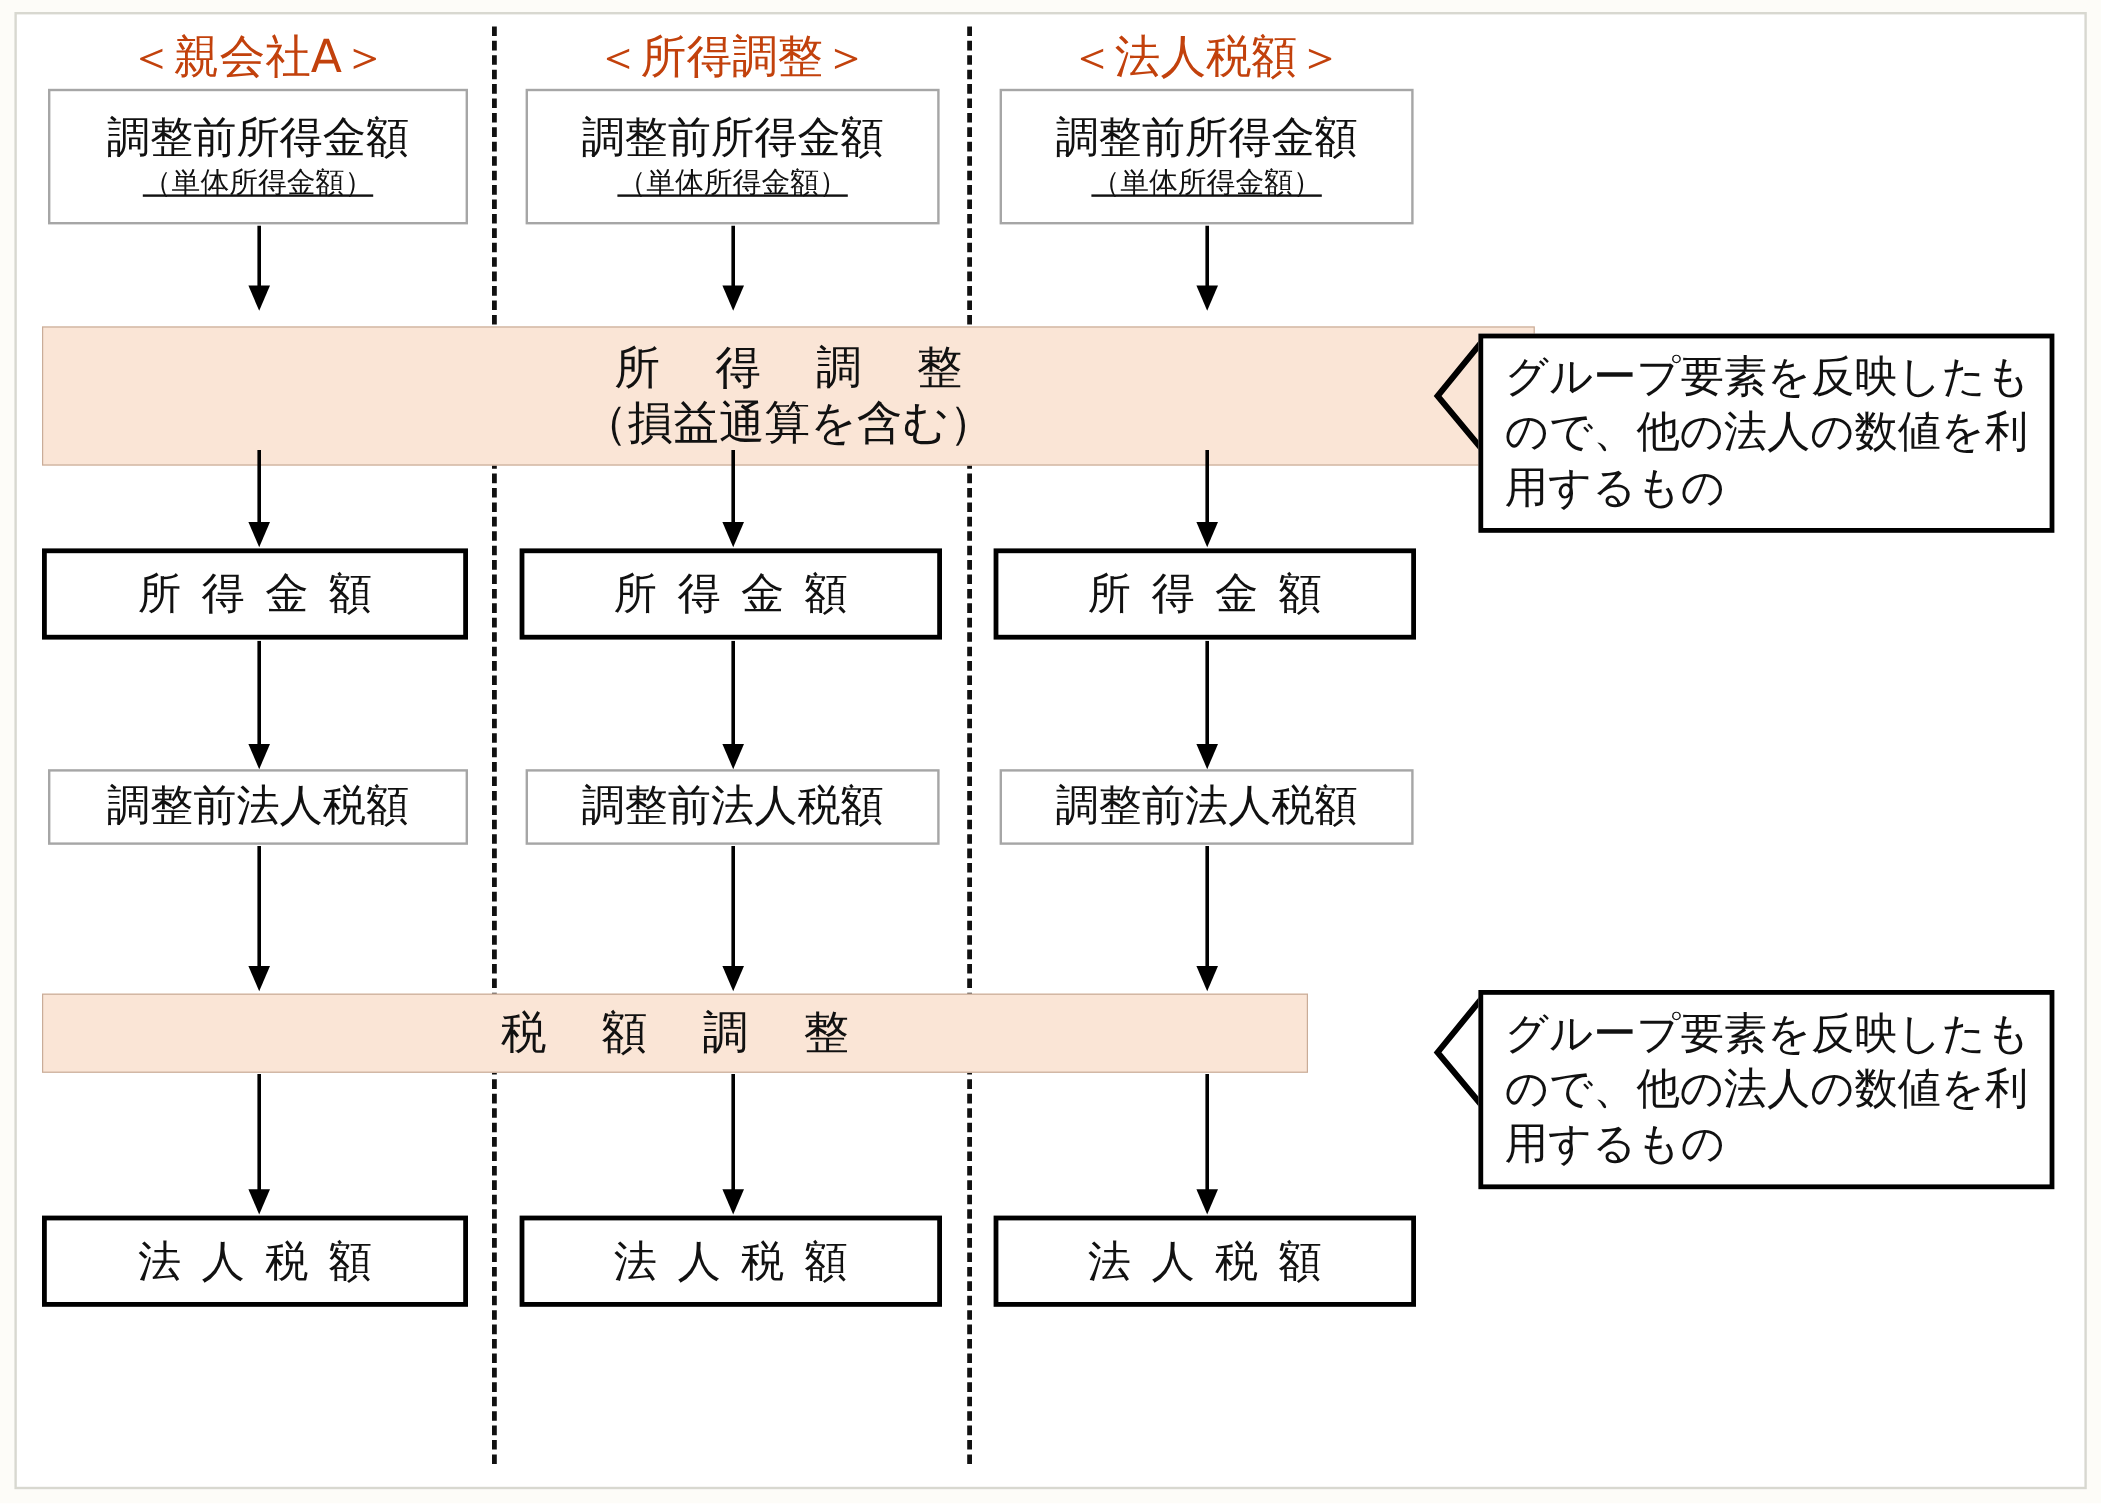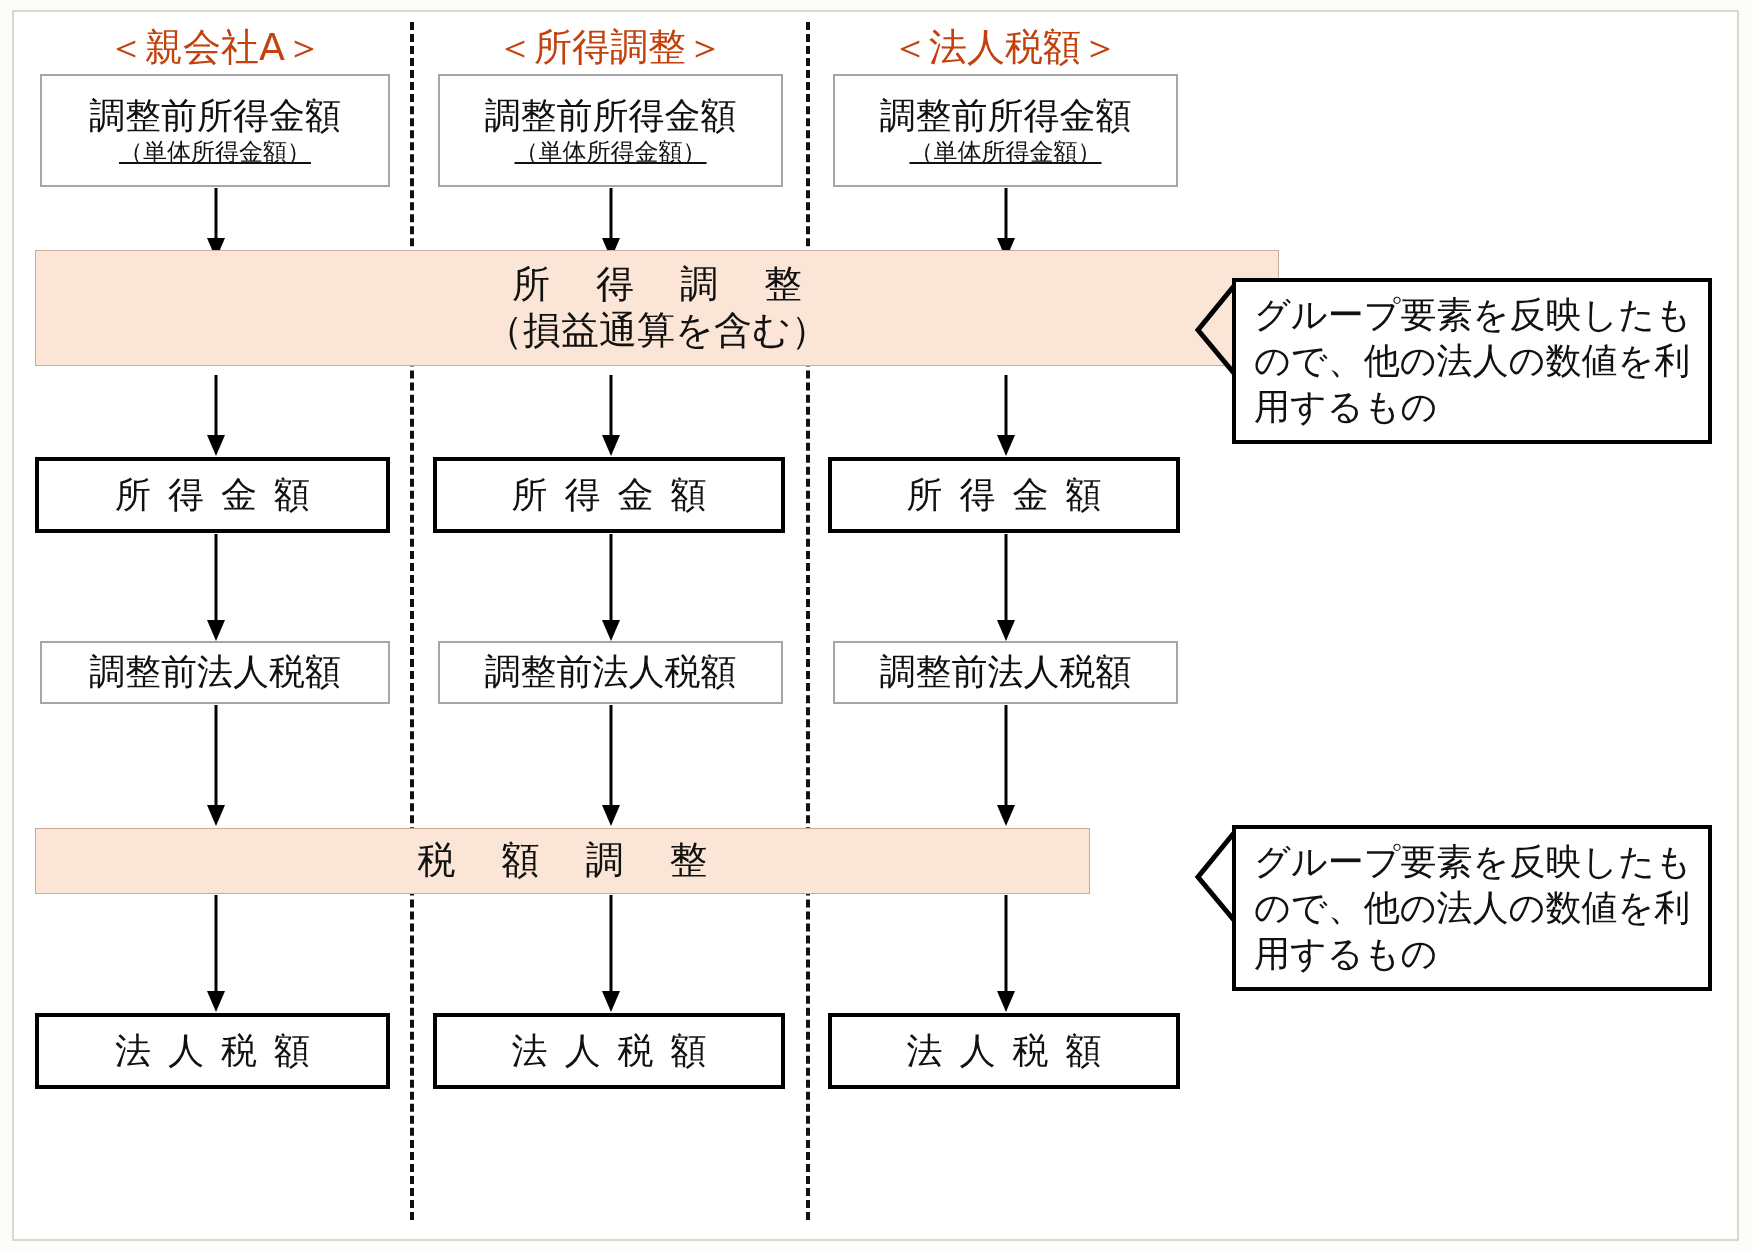--- a/index.html
+++ b/index.html
@@ -131,21 +131,21 @@
         <polygon points="16,71 7,50 25,50" fill="#000"></polygon>
       </svg>
   </div>
   <div class="arrow" style="left:990px; top:188px;">
     <svg width="32" height="72" viewBox="0 0 32 72">
         <line x1="16" y1="0" x2="16" y2="60" stroke="#000" stroke-width="3"></line>
         <polygon points="16,71 7,50 25,50" fill="#000"></polygon>
       </svg>
   </div>
 
-  <div class="band" style="left:35px; top:250px; width:1244px; height:116px;">
+  <div class="band" style="left:35px; top:272px; width:1244px; height:116px;">
     <span class="b1">所得調整</span>
     <span class="b2">（損益通算を含む）</span>
   </div>
 
   <div class="callout" style="left:1192px; top:278px; width:520px; height:150px;">
     <div class="ctail">
       <svg width="48" height="150" viewBox="0 0 48 150">
         <polyline points="46,3 6,52 46,100" fill="none" stroke="#000" stroke-width="5" stroke-linejoin="miter"></polyline>
       </svg>
     </div>

